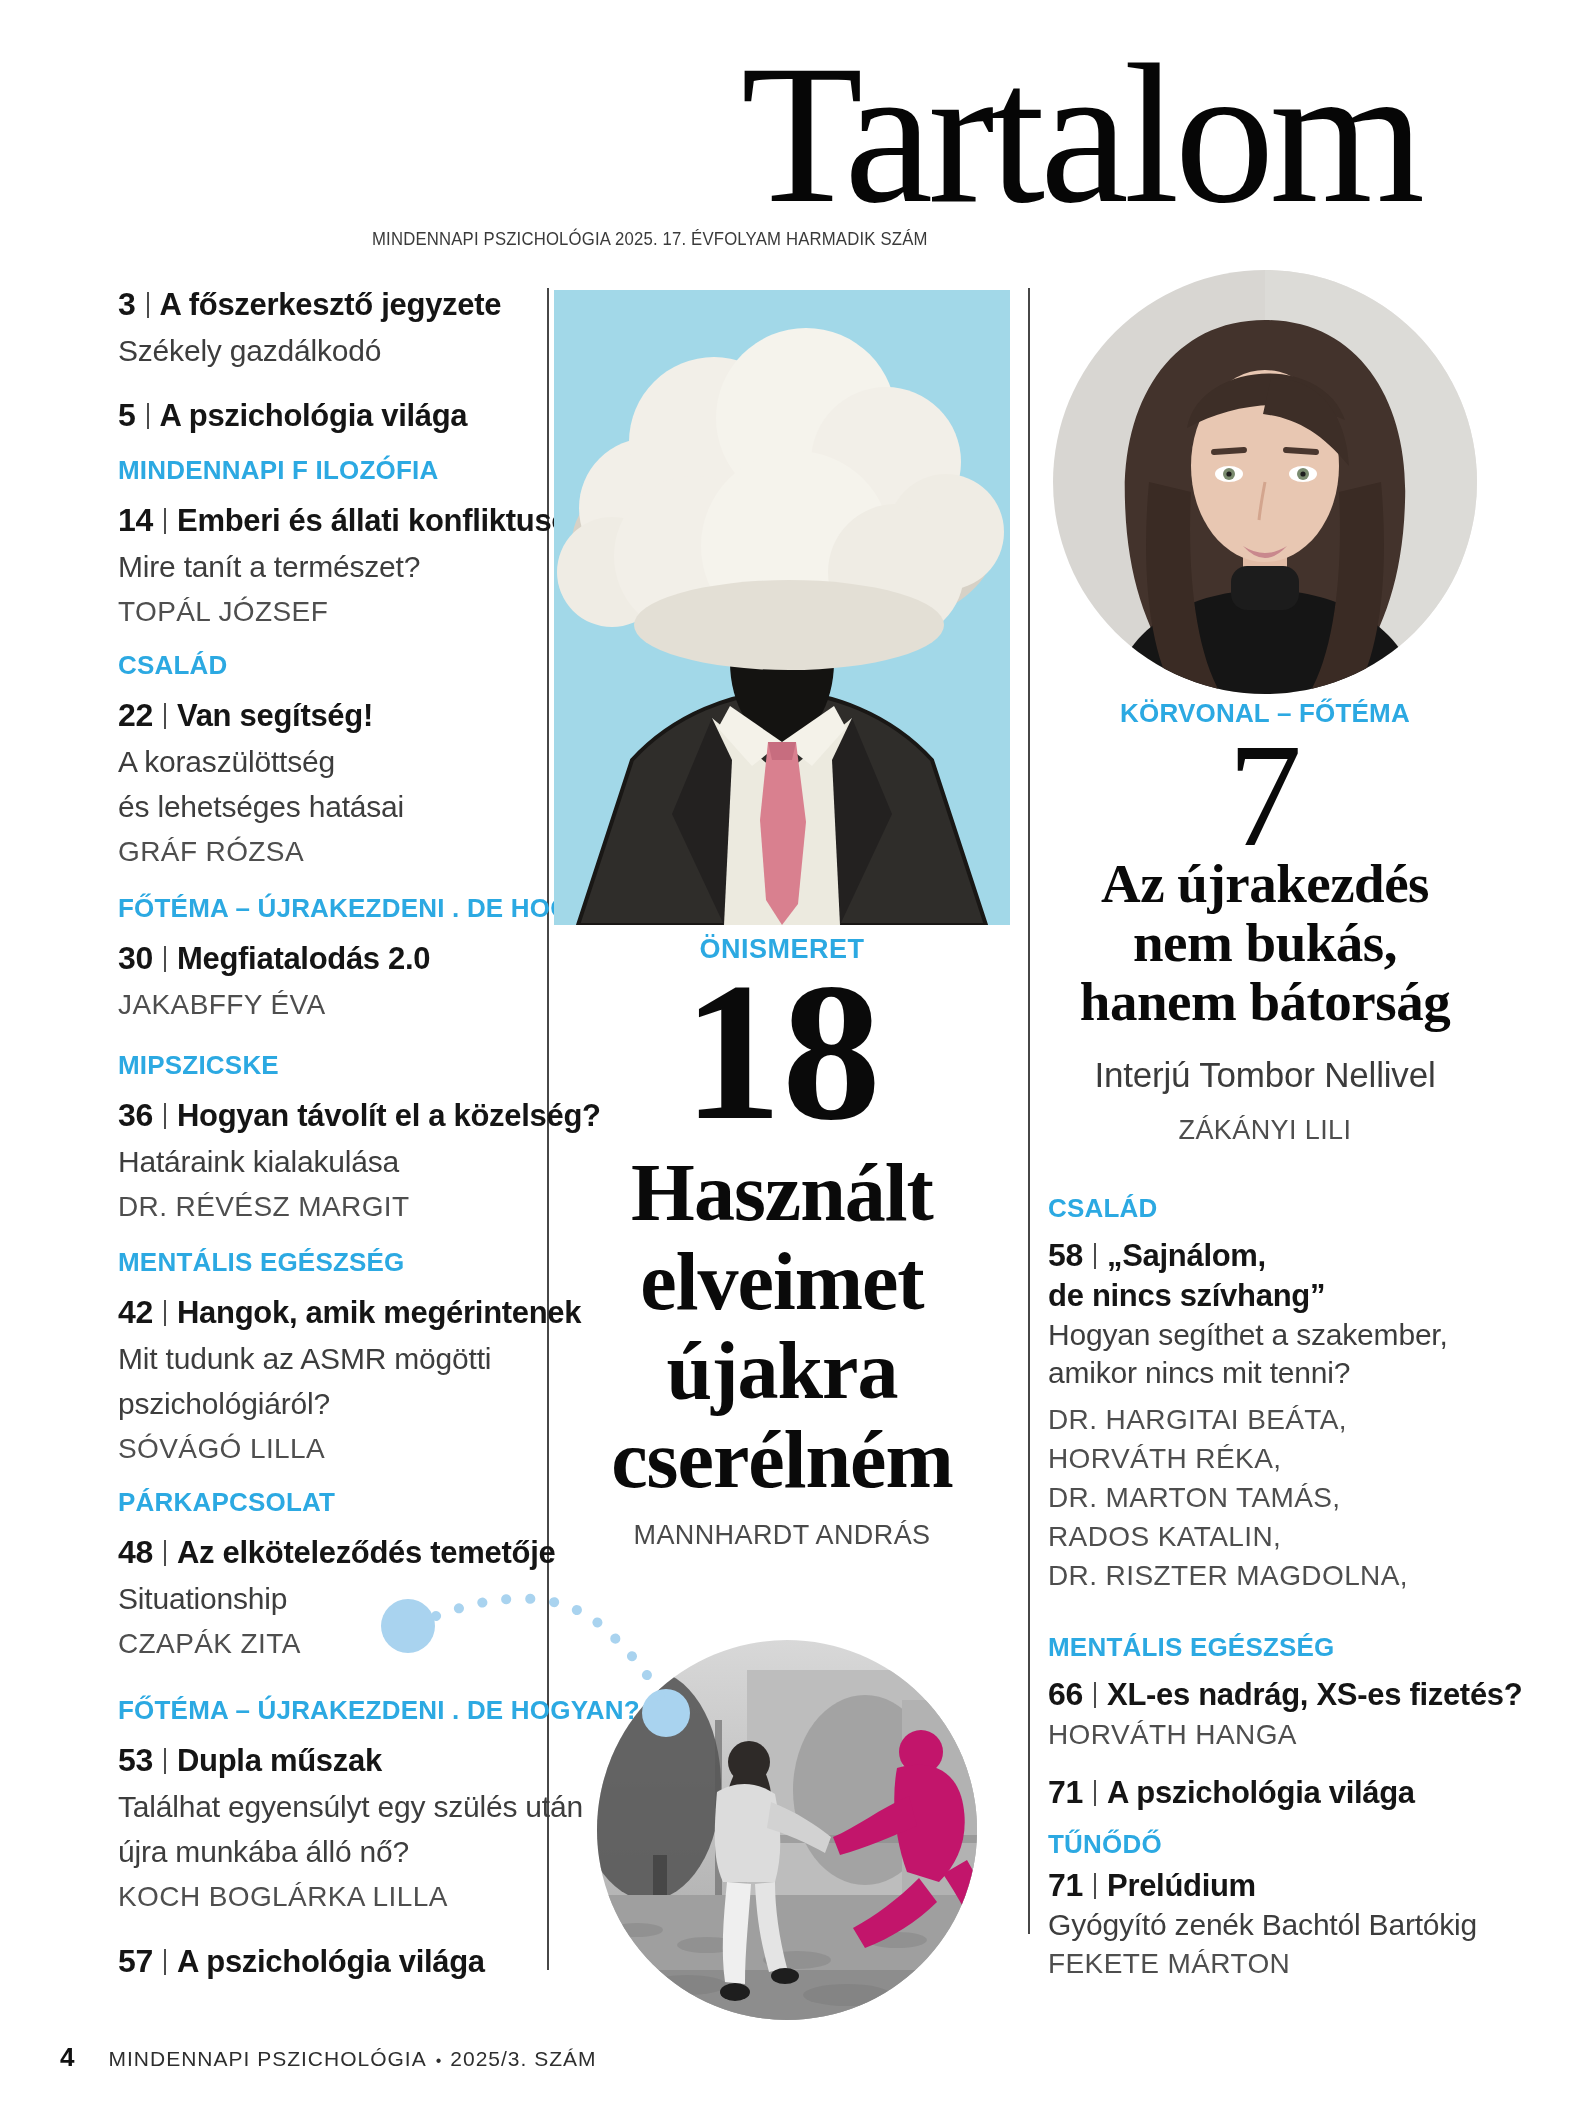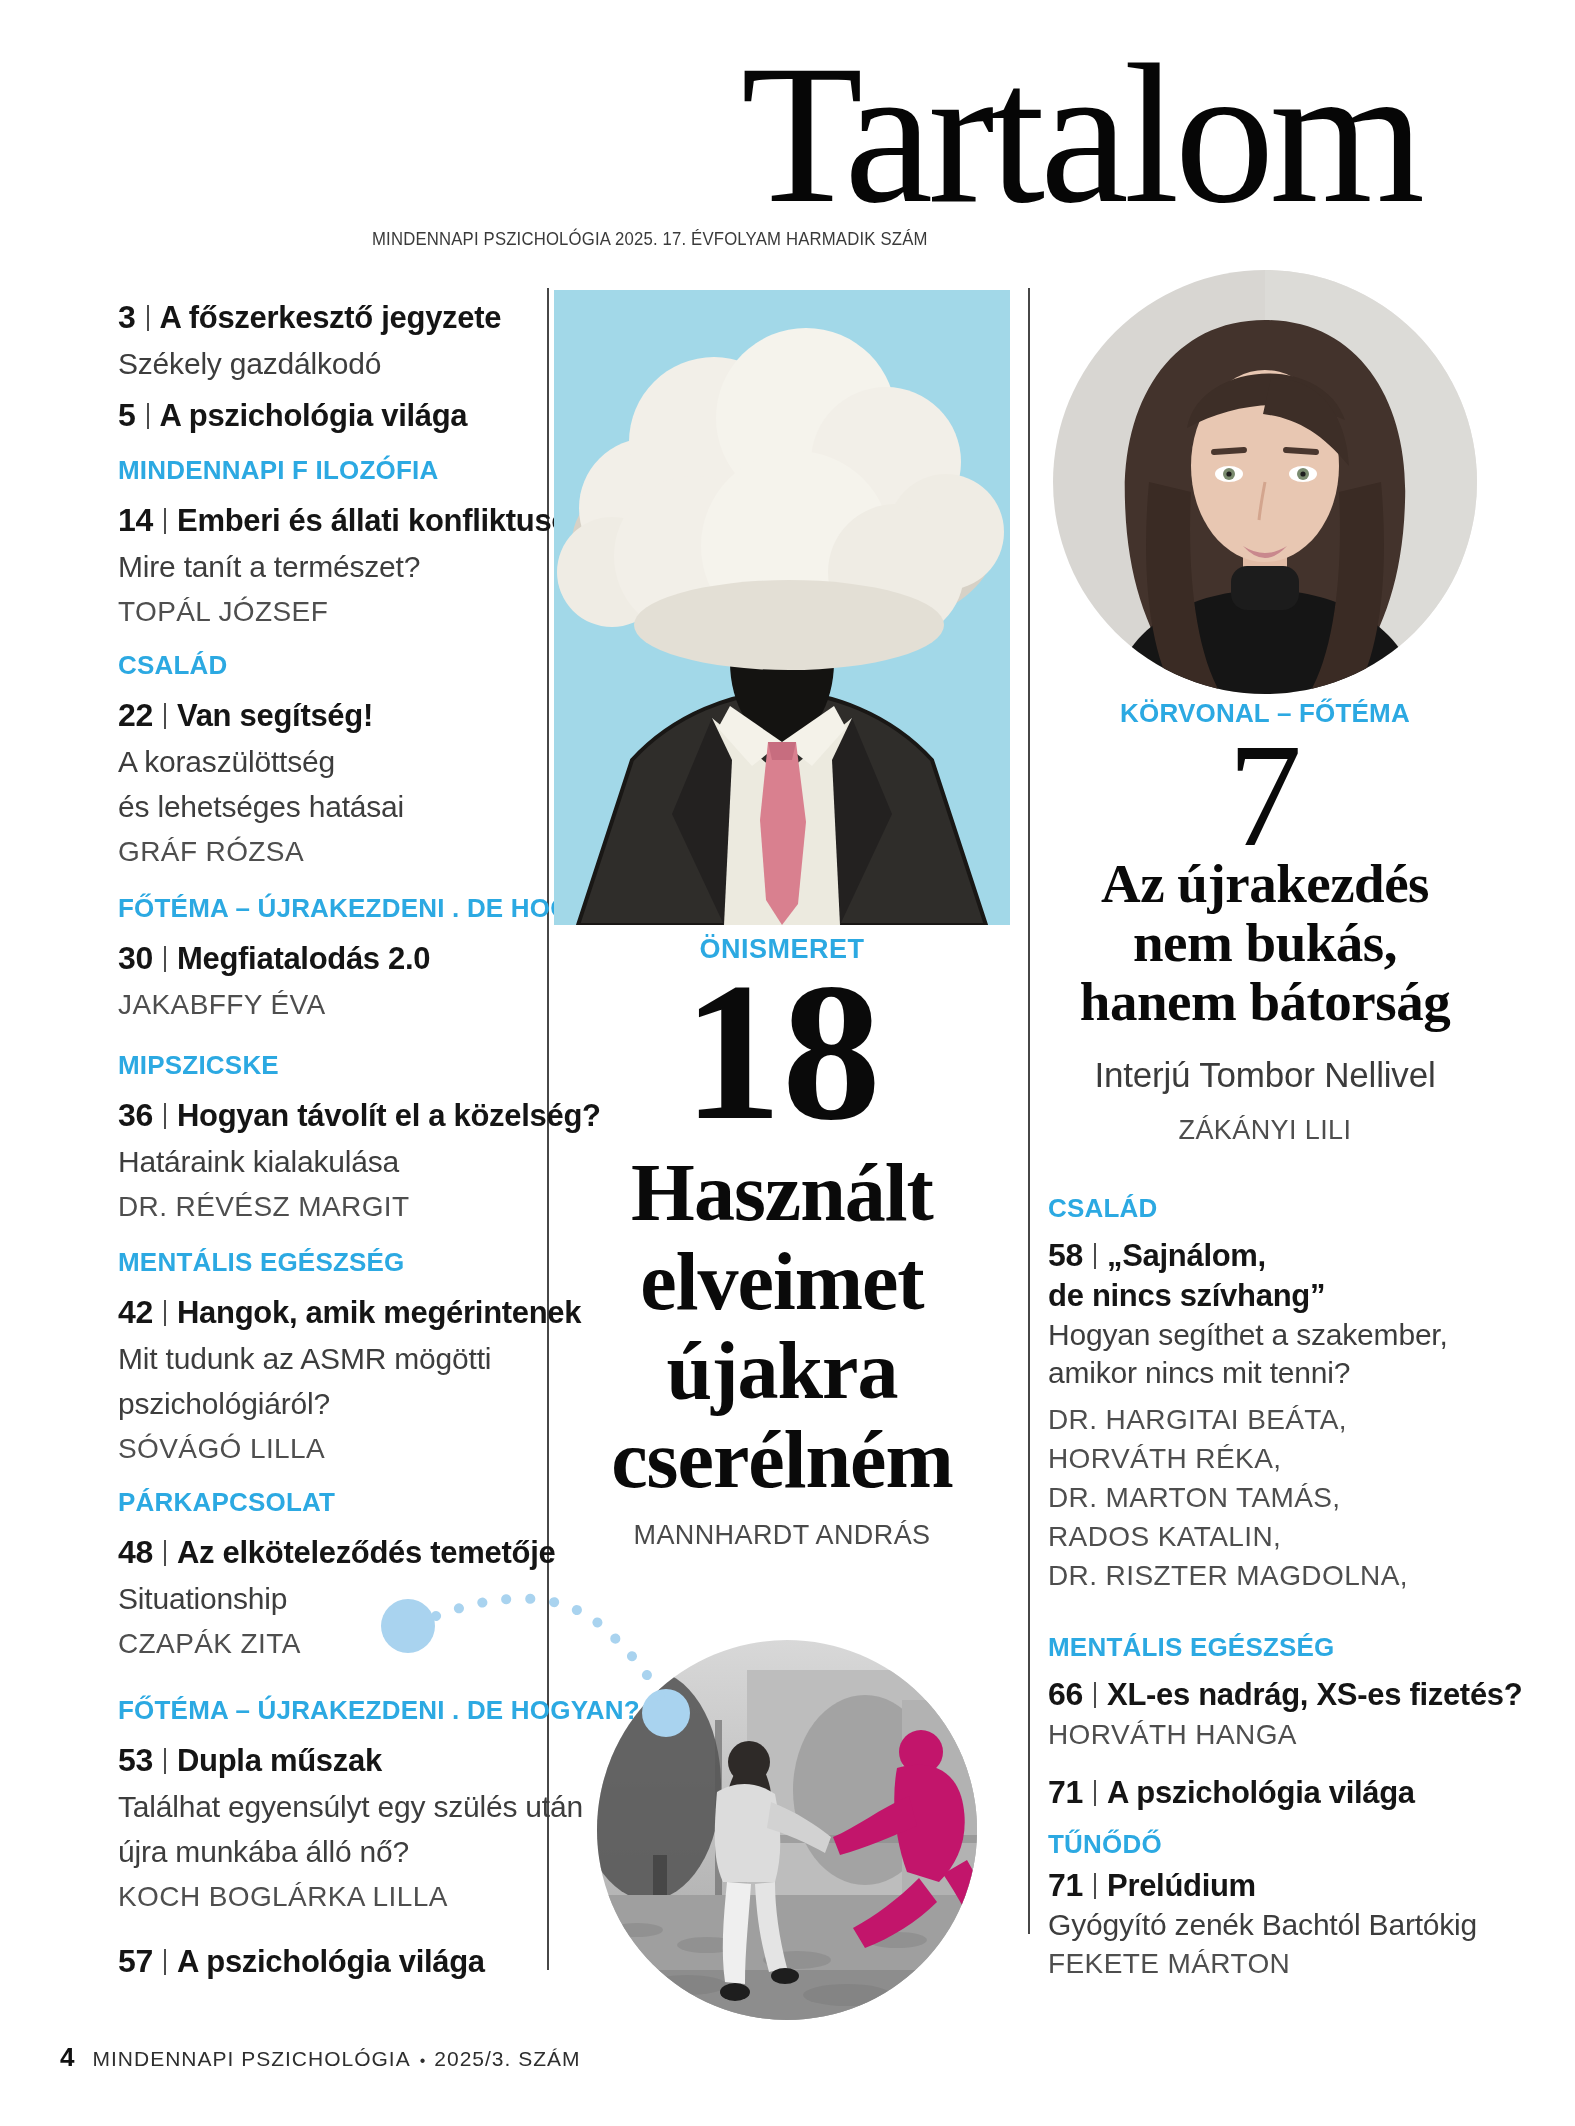--- a/index.html
+++ b/index.html
@@ -55,39 +55,39 @@
 
   .rblock{position:absolute;left:1048px;width:480px;}
   .rblock .entry{line-height:40px;}
   .rblock .sub{line-height:38px;}
   .rblock .author{line-height:39px;}
   .rblock .authors{margin-top:8px;}
 
   
   .footer{position:absolute;left:60px;top:2042px;display:flex;align-items:baseline;}
   .footer .fnum{font-weight:bold;font-size:26px;color:#111;}
-  .footer .ftext{font-size:21px;letter-spacing:1px;color:#2e2e2e;margin-left:18px;}
+  .footer .ftext{font-size:21px;letter-spacing:1px;color:#2e2e2e;margin-left:34px;}
   .footer .fsep{font-size:16px;color:#2e2e2e;margin:0 9px;}
 
   
   .art{position:absolute;}
   svg{display:block;}
 </style>
 </head>
 <body>
 
 <div class="page">
 
   <div class="mag-title">Tartalom</div>
   <div class="mag-subtitle">MINDENNAPI PSZICHOLÓGIA 2025. 17. ÉVFOLYAM HARMADIK SZÁM</div>
 
   <div class="vrule left"></div>
   <div class="vrule right"></div>
 
-  <div class="lblock" style="top:294px">
+  <div class="lblock" style="top:281px">
     <div class="entry"><span class="num">3</span><span class="sep"></span><span>A főszerkesztő jegyzete</span></div>
     <div class="sub">Székely gazdálkodó</div>
   </div>
 
   <div class="lblock" style="top:392px">
     <div class="entry"><span class="num">5</span><span class="sep"></span><span>A pszichológia világa</span></div>
   </div>
 
   <div class="lblock" style="top:455px">
     <div class="cat">MINDENNAPI F ILOZÓFIA</div>

